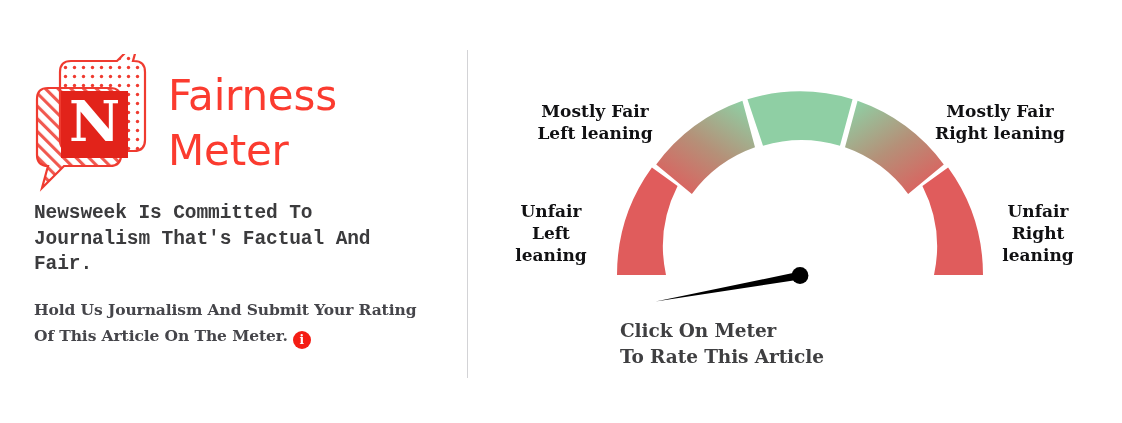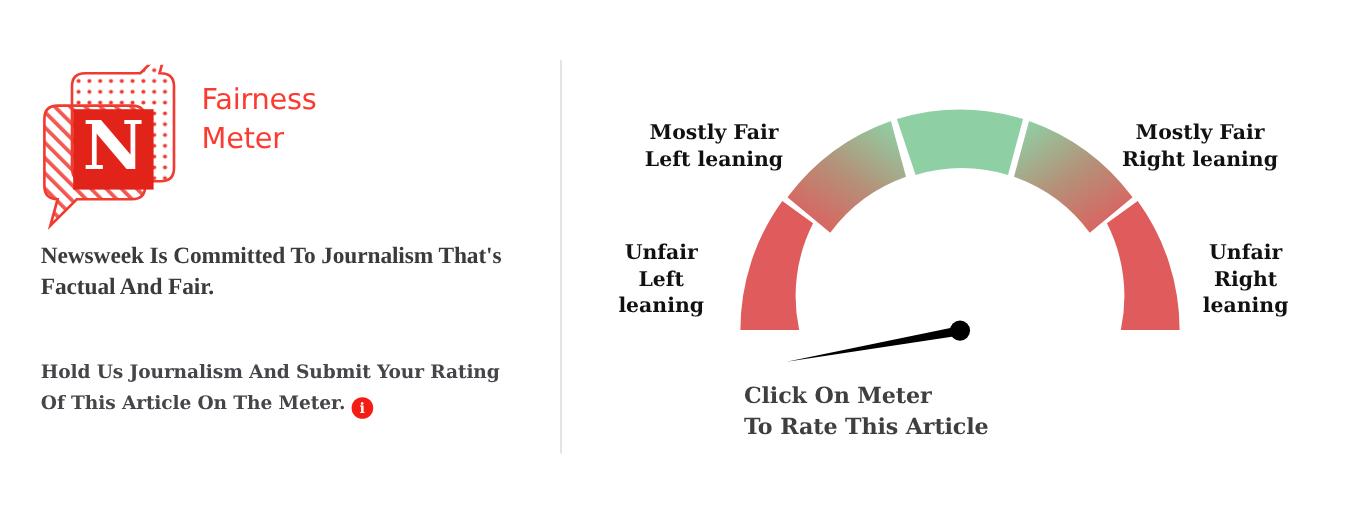--- a/index.html
+++ b/index.html
@@ -45,34 +45,34 @@
     position: relative;
     flex: 0 0 auto;
   }
   .logo-wrap svg { display: block; }
 
   .brand-title {
     margin-left: 16px;
     margin-top: 14px;
     color: #fb3b2f;
     font-family: "DejaVu Sans", sans-serif;
-    font-size: 24px;
+    font-size: 42px;
     line-height: 1.32;
     font-weight: 400;
     letter-spacing: -0.2px;
     white-space: pre-line;
   }
 
   .headline {
     position: absolute;
     left: 34px;
     top: 201px;
     width: 392px;
     color: #3b3b3d;
-    font-family: Liberation Serif, serif;
+    font-family: Liberation Mono, monospace;
     font-weight: bold;
     font-size: 19.5px;
     line-height: 1.31;
     letter-spacing: -0.1px;
   }
 
   .subline {
     position: absolute;
     left: 34px;
     top: 297px;

